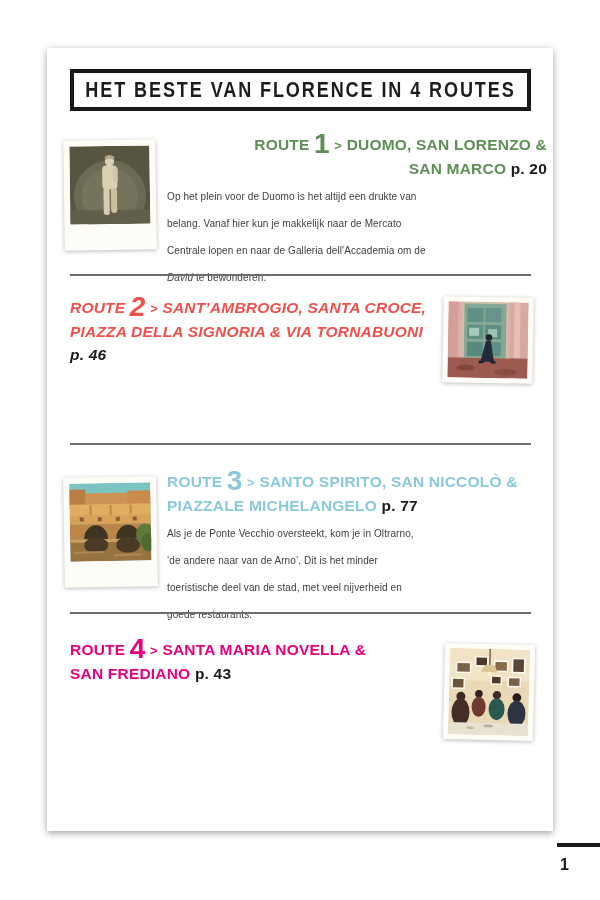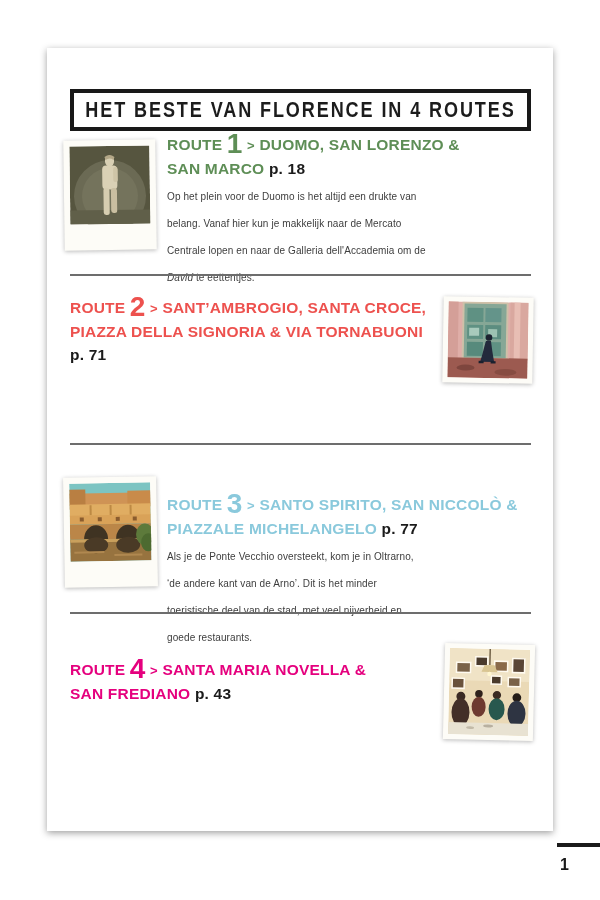--- a/index.html
+++ b/index.html
@@ -7,21 +7,21 @@
               font-family:"Liberation Sans","DejaVu Sans",sans-serif; }
   .stage { position:relative; width:600px; height:900px; }
 
   
   .card { position:absolute; left:47px; top:48px; width:506px; height:783px;
           background:#ffffff; box-shadow:0 2px 7px rgba(0,0,0,0.38); }
 
   
   .headerbox { position:absolute; left:23px; top:21px; width:461px; height:42px;
                border:4px solid #181818; display:flex; align-items:center; justify-content:flex-end;
-               background:#fff;margin-top:20px; }
+               background:#fff; }
   .headerbox .ht { display:inline-block; font-weight:bold; font-size:19px; color:#1c1c1c;
                    letter-spacing:2px; white-space:nowrap; transform:scale(0.95,1.18); }
 
   
   .sec { position:absolute; }
   .route-heading { font-weight:bold; font-size:15.5px; line-height:23px; letter-spacing:0.2px; }
   .rt-word { font-size:15.5px; }
   .rt-num  { font-size:28px; line-height:23px; vertical-align:-3px; }
   .rt-arrow{ font-size:13px; }
   .rt-title{ white-space:pre-line; }
@@ -67,26 +67,26 @@
         <ellipse cx="40" cy="15" rx="4.6" ry="5.6" fill="#d9d0b4"></ellipse>
         <path d="M35,11 q5,-4 10,0 l-1,3 q-4,-3 -8,0 z" fill="#b3a787"></path>
         <rect x="32.5" y="19.5" width="15" height="24" rx="4" fill="#dad1b5"></rect>
         <rect x="43.5" y="21" width="4.5" height="15" rx="2" fill="#cfc5a7"></rect>
         <rect x="33.5" y="42" width="6" height="27" rx="2.5" fill="#d6cdb0"></rect>
         <rect x="41" y="42" width="6" height="25" rx="2.5" fill="#cabf a1" opacity="0.0"></rect>
         <rect x="41" y="42" width="6" height="25" rx="2.5" fill="#cabfa1"></rect>
       </svg>
     </div>
     <div class="sec" style="left:120px; top:84px; width:380px;">
-      <h2 class="route-heading" style="color: rgb(94, 142, 86);"><span class="rt-word">ROUTE</span> <span class="rt-num">1</span> <span class="rt-arrow">&gt;</span> <span class="rt-title">DUOMO, SAN LORENZO &amp;
-SAN MARCO</span> <span class="rt-page">p. 18</span></h2>
+      <h2 class="route-heading" style="color: rgb(94, 142, 86); text-align: right;"><span class="rt-word">ROUTE</span> <span class="rt-num">1</span> <span class="rt-arrow">&gt;</span> <span class="rt-title">DUOMO, SAN LORENZO &amp;
+SAN MARCO</span> <span class="rt-page">p. 20</span></h2>
       <p class="route-body"><span>Op het plein voor de Duomo is het altijd een drukte van
 belang. Vanaf hier kun je makkelijk naar de Mercato
 Centrale lopen en naar de Galleria dell'Accademia om de
-</span><em>David</em><span> te eettentjes.</span></p>
+</span><em>David</em><span> te bewonderen.</span></p>
     </div>
 
     <div class="divider" style="top:226px;"></div>
 
     <div class="photo snapshot p2">
       <svg width="80" height="76" viewBox="0 0 80 76">
         <rect width="80" height="76" fill="#dfaea8"></rect>
         <rect x="0" y="0" width="10" height="58" fill="#d49f98"></rect>
         <rect x="14" y="0" width="46" height="58" fill="#cfc0a8"></rect>
         <rect x="16" y="2" width="42" height="54" fill="#86a796"></rect>
@@ -104,23 +104,23 @@
         <ellipse cx="18" cy="66" rx="9" ry="3" fill="#7e463e"></ellipse>
         <ellipse cx="58" cy="70" rx="11" ry="3.4" fill="#87four" opacity="0"></ellipse>
         <ellipse cx="58" cy="70" rx="11" ry="3.4" fill="#874c42"></ellipse>
         <circle cx="41" cy="35.5" r="3.3" fill="#1c2230"></circle>
         <path d="M38,39 C36,46 35,52 32.5,60 L46.5,60 C45,52 44,46 43,39 Z" fill="#232a3c"></path>
         <rect x="31" y="59" width="5" height="2.4" fill="#1a202e"></rect>
         <rect x="43" y="59" width="5" height="2.4" fill="#1a202e"></rect>
       </svg>
     </div>
     <div class="sec" style="left:23px; top:247px; width:464px;">
-      <h2 class="route-heading" style="color: rgb(237, 81, 78);"><span class="rt-word">ROUTE</span> <span class="rt-num">2</span> <span class="rt-arrow">&gt;</span> <span class="rt-title">SANT’AMBROGIO, SANTA CROCE,
+      <h2 class="route-heading" style="color: rgb(237, 81, 78); font-style: italic;"><span class="rt-word">ROUTE</span> <span class="rt-num">2</span> <span class="rt-arrow">&gt;</span> <span class="rt-title">SANT’AMBROGIO, SANTA CROCE,
 PIAZZA DELLA SIGNORIA &amp; VIA TORNABUONI
-</span><span class="rt-page">p. 71</span></h2>
+</span><span class="rt-page">p. 46</span></h2>
     </div>
 
     <div class="divider" style="top:395px;"></div>
 
     <div class="photo polaroid p3">
       <svg width="81" height="78" viewBox="0 0 81 78">
         <rect width="81" height="78" fill="#7cc4c2"></rect>
         <rect y="10" width="81" height="12" fill="#cf9355"></rect>
         <rect x="0" y="6" width="16" height="20" fill="#b97f42"></rect>
         <rect x="58" y="8" width="23" height="16" fill="#c98b4a"></rect>
@@ -139,25 +139,25 @@
         <rect y="56" width="81" height="22" fill="#97733f"></rect>
         <rect y="56" width="81" height="3" fill="#c9a05c"></rect>
         <ellipse cx="26" cy="62" rx="12" ry="8" fill="#4a3a26"></ellipse>
         <ellipse cx="58" cy="62" rx="12" ry="8" fill="#4a3a26"></ellipse>
         <rect x="4" y="68" width="30" height="2" fill="#b08850"></rect>
         <rect x="44" y="71" width="28" height="2" fill="#b08850"></rect>
         <ellipse cx="75" cy="52" rx="9" ry="11" fill="#5d7a3b"></ellipse>
         <ellipse cx="78" cy="60" rx="7" ry="9" fill="#4d6a30"></ellipse>
       </svg>
     </div>
-    <div class="sec" style="left:120px; top:444px; width:380px;">
+    <div class="sec" style="left:120px; top:421px; width:380px;">
       <h2 class="route-heading" style="color: rgb(138, 201, 220);"><span class="rt-word">ROUTE</span> <span class="rt-num">3</span> <span class="rt-arrow">&gt;</span> <span class="rt-title">SANTO SPIRITO, SAN NICCOLÒ &amp;
 PIAZZALE MICHELANGELO</span> <span class="rt-page">p. 77</span></h2>
       <p class="route-body"><span>Als je de Ponte Vecchio oversteekt, kom je in Oltrarno,
-‘de andere kant van de Arno’. Dit is het minder
+‘de andere naar van de Arno’. Dit is het minder
 toeristische deel van de stad, met veel nijverheid en
 goede restaurants.</span><em></em><span></span></p>
     </div>
 
     <div class="divider" style="top:564px;"></div>
 
     <div class="photo snapshot p4">
       <svg width="80" height="86" viewBox="0 0 80 86">
         <rect width="80" height="86" fill="#ead9b6"></rect>
         <rect width="80" height="32" fill="#f0e3c6"></rect>
@@ -178,21 +178,21 @@
         <circle cx="48" cy="46" r="4.2" fill="#3a2b24"></circle>
         <ellipse cx="48" cy="60" rx="8" ry="11" fill="#28584e"></ellipse>
         <circle cx="68" cy="48" r="4.4" fill="#241c18"></circle>
         <ellipse cx="68" cy="64" rx="9" ry="13" fill="#2e3442"></ellipse>
         <rect y="74" width="80" height="12" fill="#e8e2d2"></rect>
         <ellipse cx="40" cy="77" rx="5" ry="1.6" fill="#b8b0a0"></ellipse>
         <ellipse cx="22" cy="79" rx="4" ry="1.4" fill="#c2baa8"></ellipse>
       </svg>
     </div>
     <div class="sec" style="left:23px; top:589px; width:464px;">
-      <h2 class="route-heading" style="color: rgb(229, 0, 126); margin-top: 20px;"><span class="rt-word">ROUTE</span> <span class="rt-num">4</span> <span class="rt-arrow">&gt;</span> <span class="rt-title">SANTA MARIA NOVELLA &amp;
+      <h2 class="route-heading" style="color: rgb(229, 0, 126);"><span class="rt-word">ROUTE</span> <span class="rt-num">4</span> <span class="rt-arrow">&gt;</span> <span class="rt-title">SANTA MARIA NOVELLA &amp;
 SAN FREDIANO</span> <span class="rt-page">p. 43</span></h2>
     </div>
 
   </div>
 
   <div class="footer-rule"></div>
   <div class="footer-num">1</div>
 </div>
 
 </body></html>

